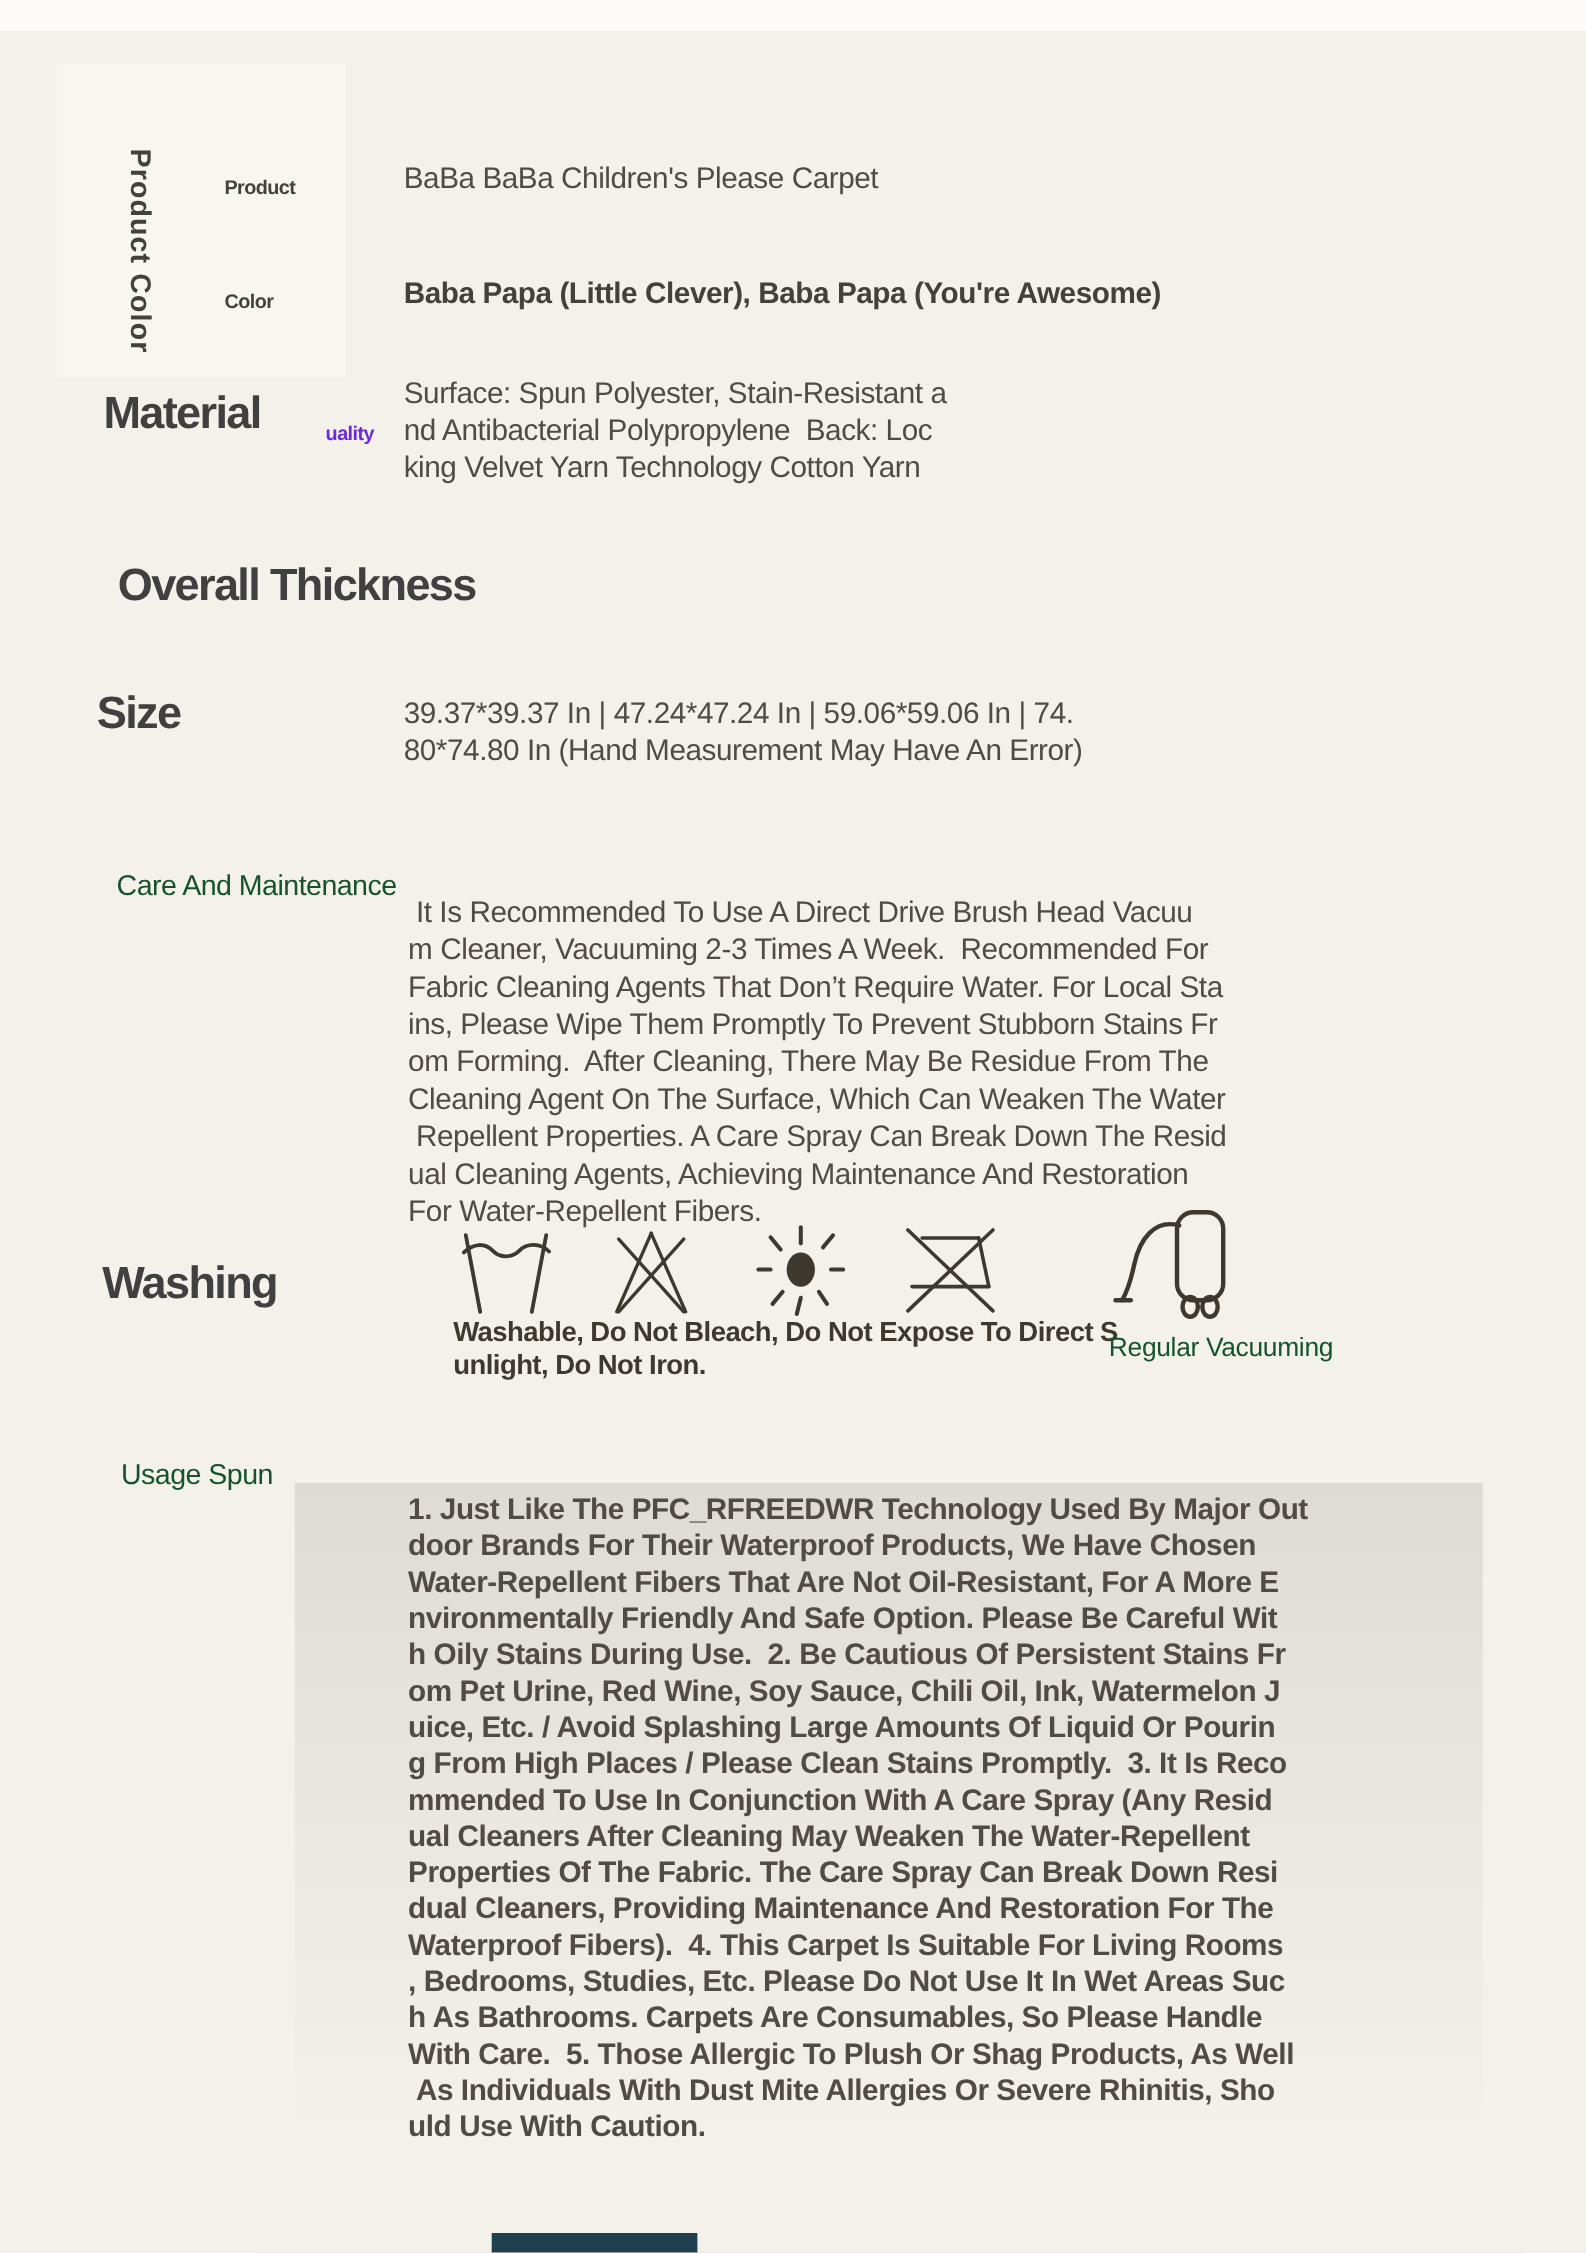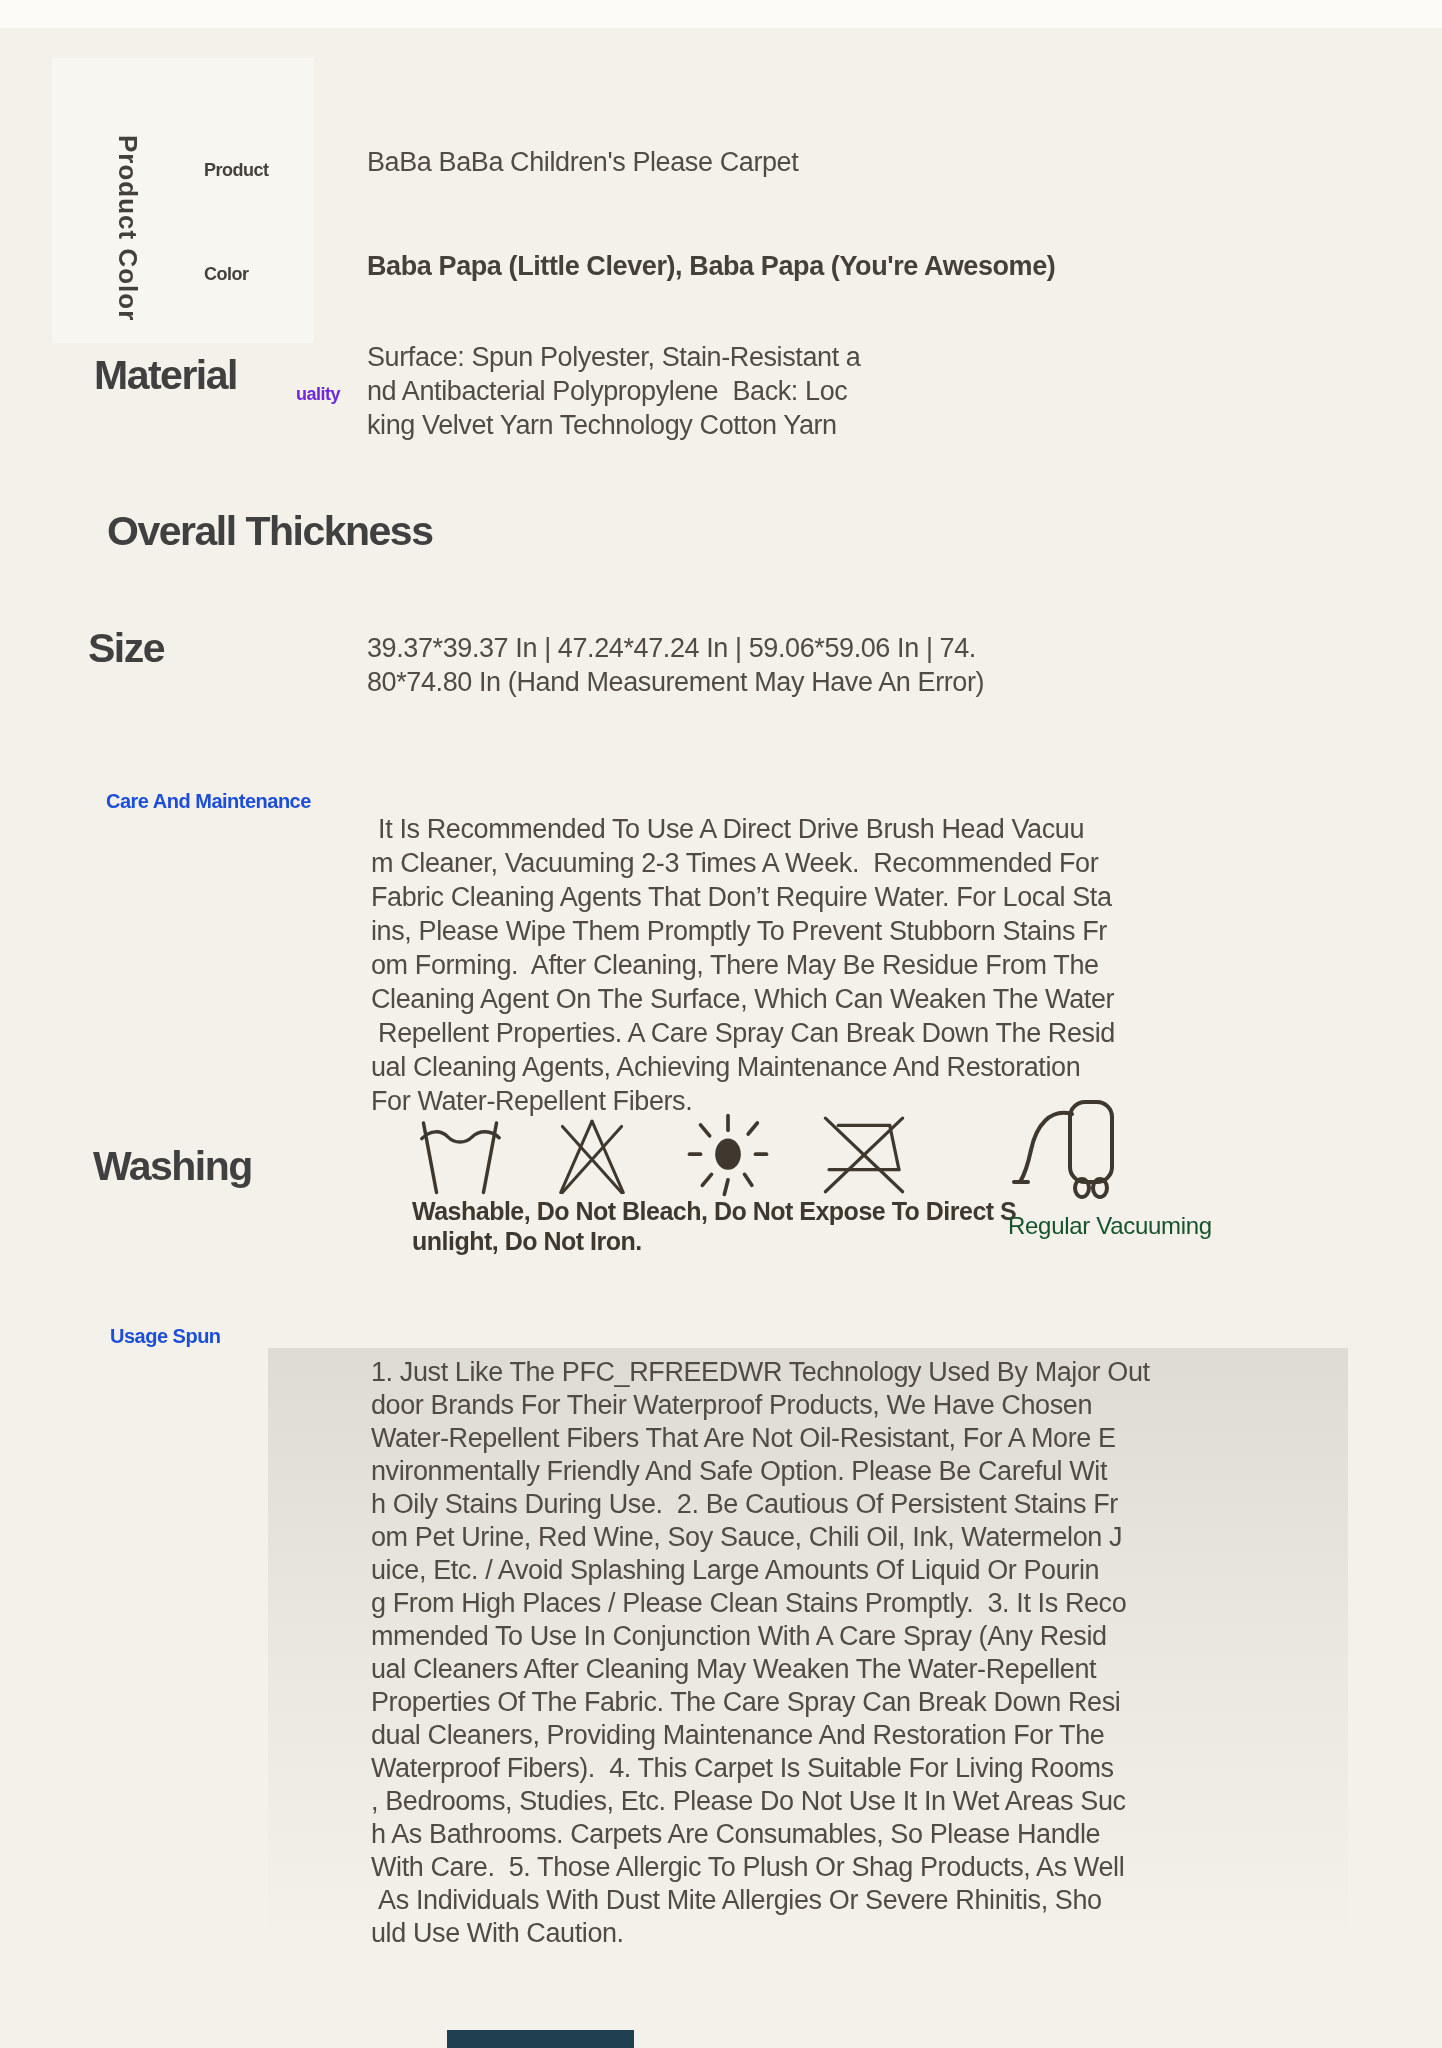--- a/index.html
+++ b/index.html
@@ -11,21 +11,21 @@
   }
   .abs { position:absolute; }
   .top-strip { left:0; top:0; width:1442px; height:28px; background:#fcfbf7; }
   .side-glow { left:52px; top:58px; width:262px; height:285px; background:rgba(255,255,255,0.35); }
   .vertical-label {
     writing-mode:vertical-rl; font-weight:bold; font-size:26px;
     letter-spacing:1px; color:#45403a;
   }
   .label-sm { font-weight:bold; font-size:18px; letter-spacing:-0.5px; color:#45403a; }
   .heading-xl { font-size:41px; font-weight:bold; letter-spacing:-1.5px; color:#404040; z-index:2; }
-  .heading-md { font-size:20px; font-weight:bold; letter-spacing:-0.5px; color:#1d4ed8; }
+  .heading-md { font-size:26px; font-weight:normal; letter-spacing:-0.5px; color:#14532d; }
   .value {
     font-size:27px; line-height:34px; letter-spacing:-0.4px;
     white-space:pre-wrap; color:#514b43;
   }
   .value-bold { font-weight:bold; color:#45403a; }
   .remnant { font-weight:bold; font-size:18px; letter-spacing:-0.5px; color:#6d28d9; z-index:1; }
   .caption { font-weight:bold; font-size:25px; line-height:30px; letter-spacing:-0.5px; white-space:pre-wrap; color:#3e382f; }
   .caption-light { font-size:24px; letter-spacing:-0.3px; color:#14532d; }
   .usage-shade {
     left:268px; top:1348px; width:1080px; height:660px;
@@ -126,21 +126,21 @@
       <ellipse cx="88" cy="90" rx="7" ry="9"></ellipse>
     </svg>
   </div>
 
   <div class="abs caption" style="left:412px; top:1196px; width:760px;">Washable, Do Not Bleach, Do Not Expose To Direct S
 unlight, Do Not Iron.</div>
   <div class="abs caption-light" style="left:1008px; top:1212px;">Regular Vacuuming</div>
 
   <div class="abs usage-shade"></div>
   <div class="abs heading-md" style="left:110px; top:1325px;">Usage Spun</div>
-  <div class="abs value" style="left:371px; top:1356px; width:950px; line-height:33px;">1. Just Like The PFC_RFREEDWR Technology Used By Major Out
+  <div class="abs value" style="left:371px; top:1356px; width:950px; line-height:33px;font-weight:bold;">1. Just Like The PFC_RFREEDWR Technology Used By Major Out
 door Brands For Their Waterproof Products, We Have Chosen
 Water-Repellent Fibers That Are Not Oil-Resistant, For A More E
 nvironmentally Friendly And Safe Option. Please Be Careful Wit
 h Oily Stains During Use.  2. Be Cautious Of Persistent Stains Fr
 om Pet Urine, Red Wine, Soy Sauce, Chili Oil, Ink, Watermelon J
 uice, Etc. / Avoid Splashing Large Amounts Of Liquid Or Pourin
 g From High Places / Please Clean Stains Promptly.  3. It Is Reco
 mmended To Use In Conjunction With A Care Spray (Any Resid
 ual Cleaners After Cleaning May Weaken The Water-Repellent
 Properties Of The Fabric. The Care Spray Can Break Down Resi

